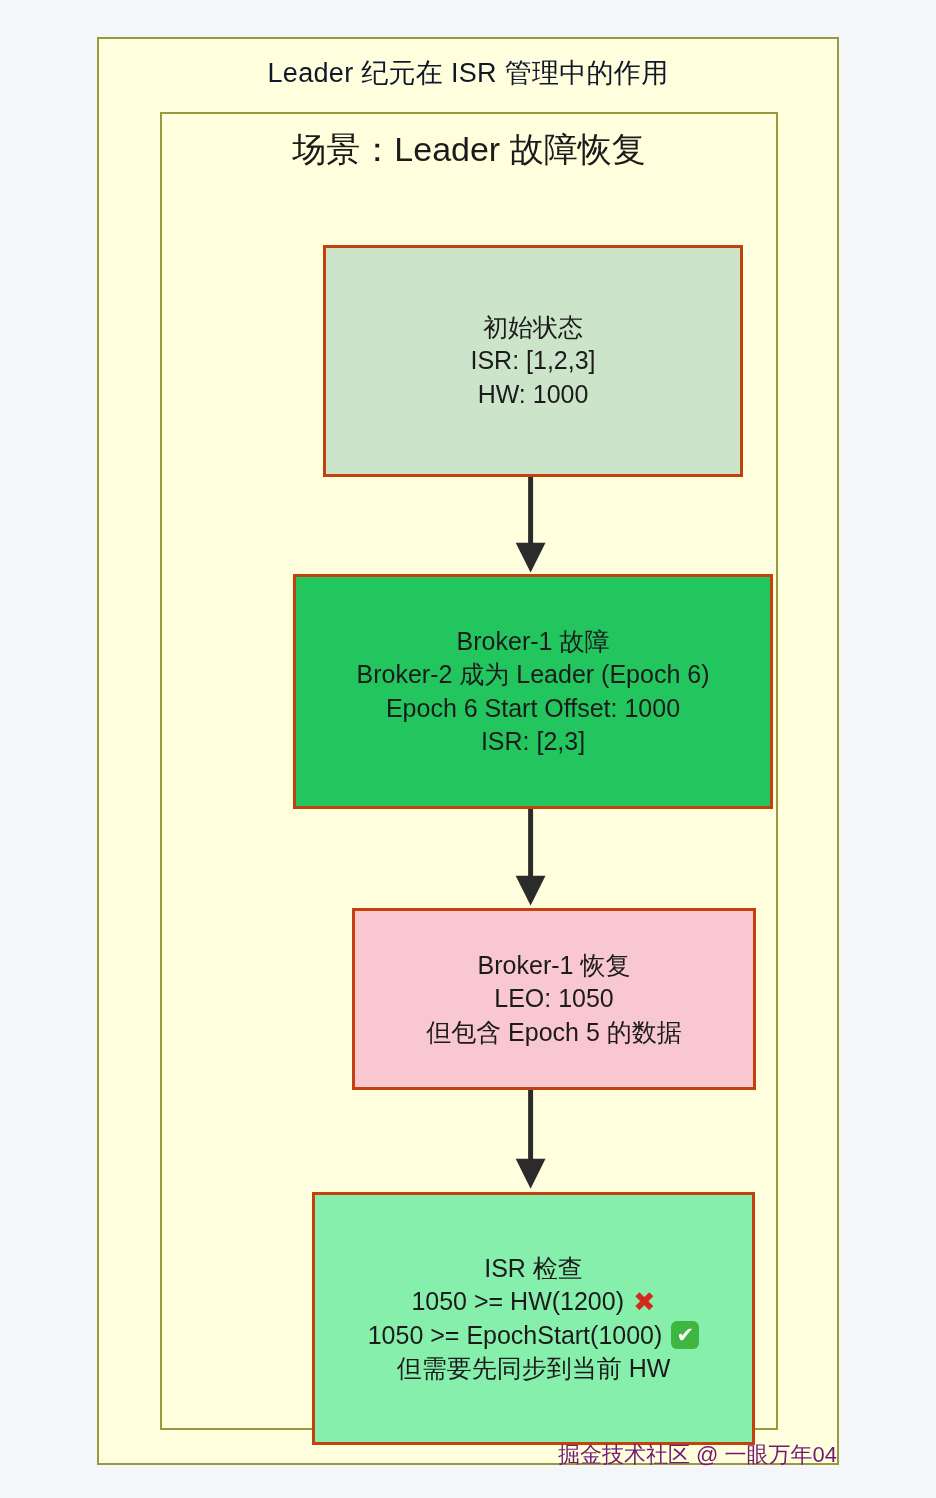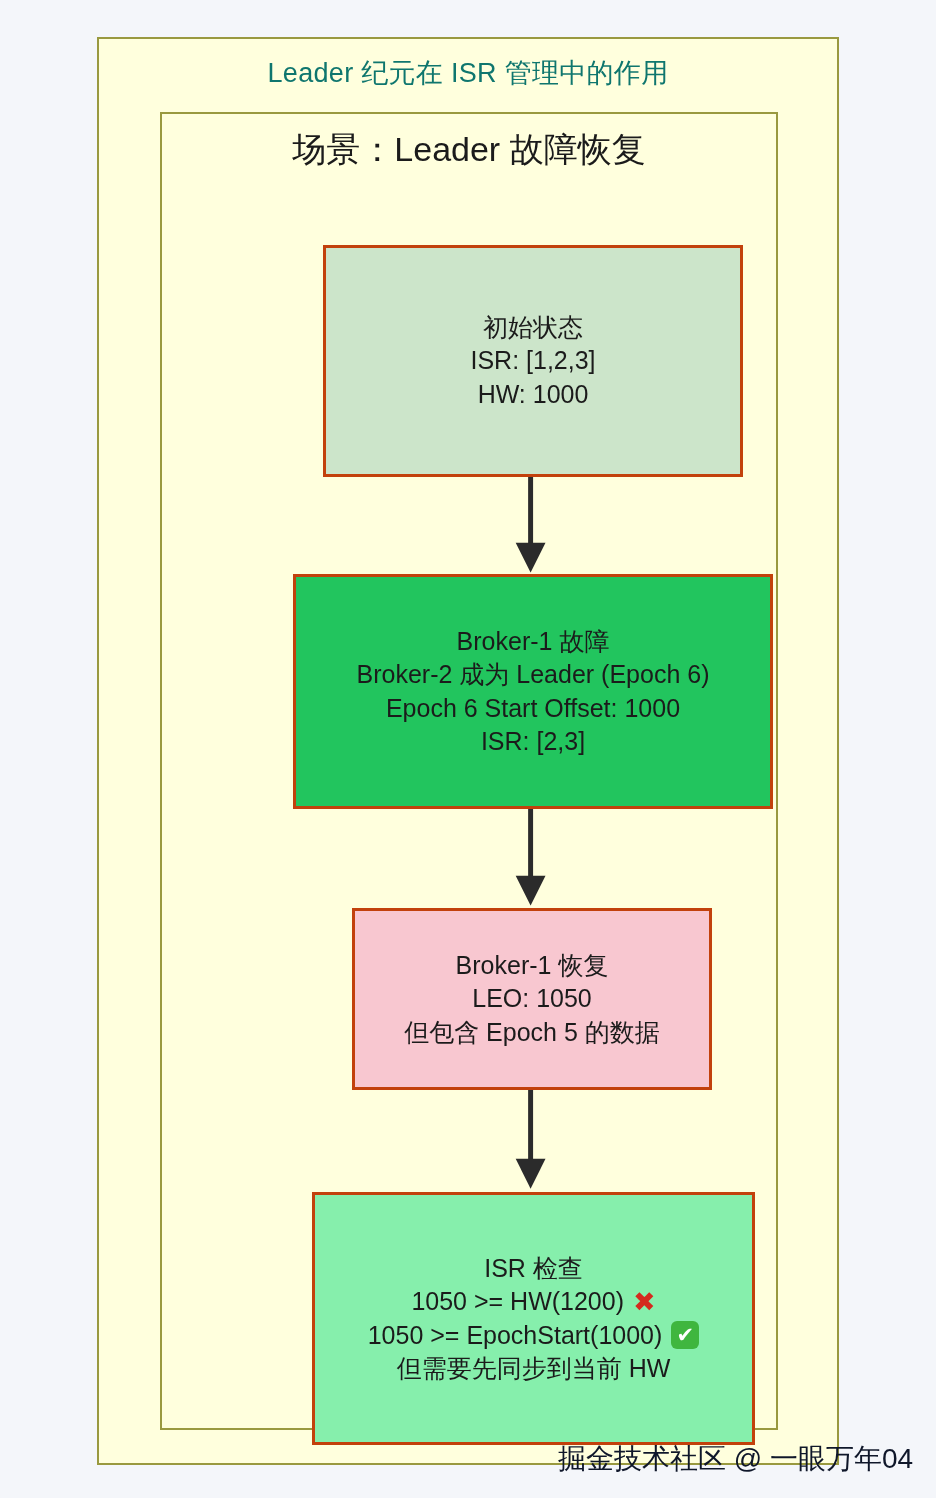--- a/index.html
+++ b/index.html
@@ -29,21 +29,21 @@
   }
 
   .diagram-title {
     position: absolute;
     left: 0;
     top: 16px;
     width: 100%;
     text-align: center;
     font-size: 27px;
     letter-spacing: 0.3px;
-    color: #0f766e;
+    color: #0f172a;
     white-space: nowrap;
   }
 
   
   #scenario-frame {
     position: absolute;
     left: 61px;
     top: 73px;
     width: 618px;
     height: 1318px;
@@ -92,21 +92,21 @@
   #node-broker1-failure {
     left: 131px;
     top: 460px;
     width: 480px;
     height: 235px;
     background: #22c55e;
   }
   #node-broker1-recovery {
     left: 190px;
     top: 794px;
-    width: 360px;
+    width: 404px;
     height: 182px;
     background: #f8c7d0;
   }
   #node-isr-check {
     left: 150px;
     top: 1078px;
     width: 443px;
     height: 253px;
     background: #86efac;
   }
@@ -143,22 +143,22 @@
     width: 100%;
     height: 100%;
     pointer-events: none;
   }
 
   
   #watermark {
     position: absolute;
     left: 558px;
     top: 1440px;
-    font-size: 28px;
-    color: #0f172a;
+    font-size: 22px;
+    color: #701a75;
     white-space: nowrap;
     font-family: "Liberation Sans", "DejaVu Sans", sans-serif;
   }
 </style>
 </head>
 <body>
 
 <div id="diagram-root">
 
   <div class="diagram-title">Leader 纪元在 ISR 管理中的作用</div>

